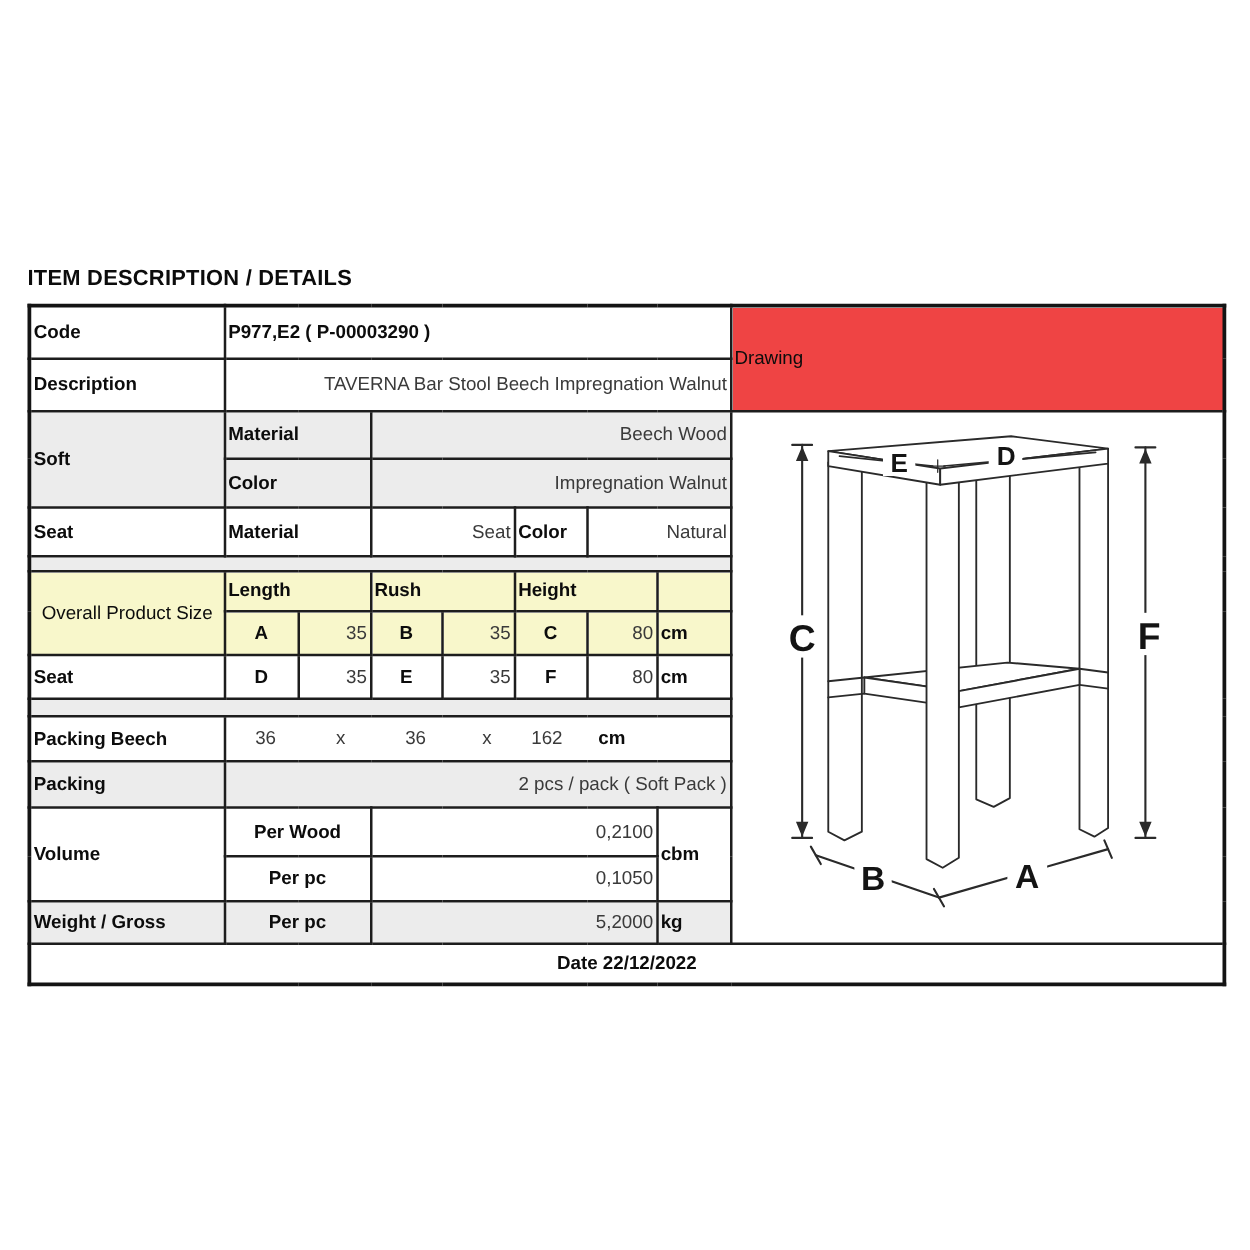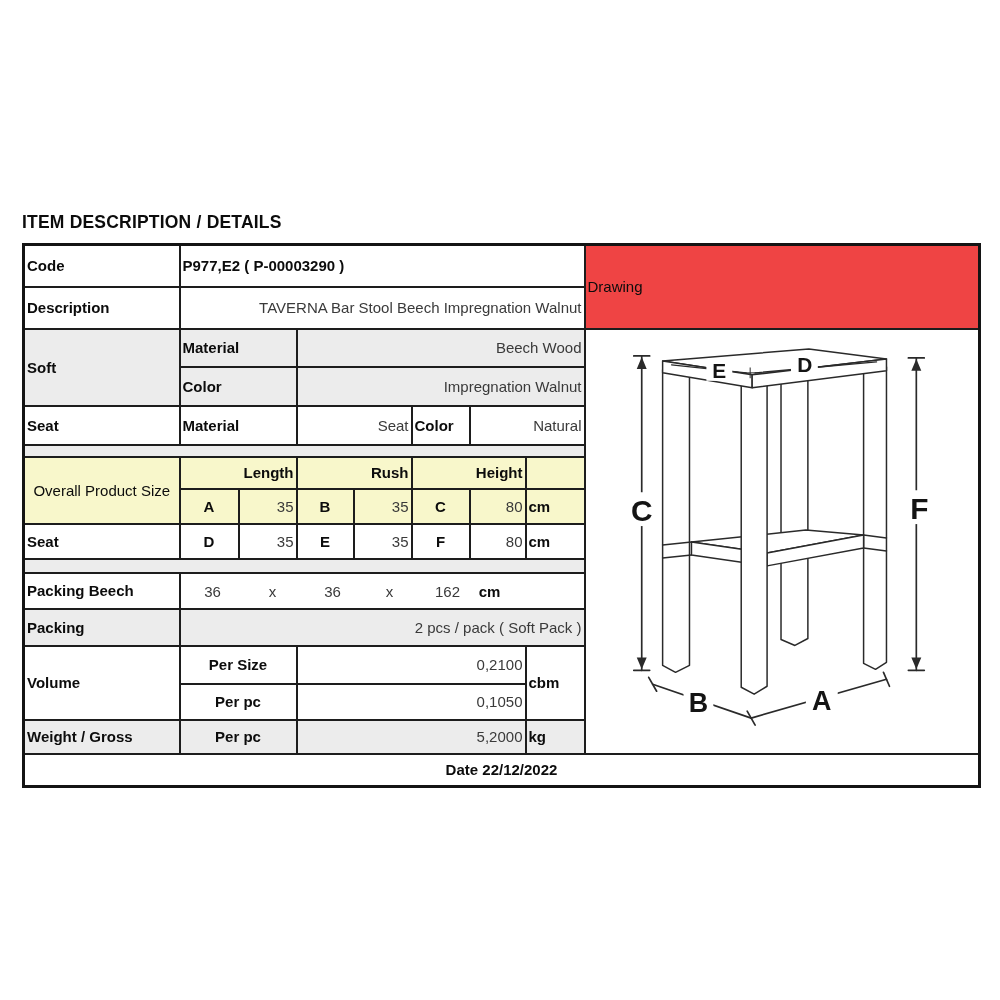--- a/index.html
+++ b/index.html
@@ -21,21 +21,21 @@
     border-collapse:collapse;table-layout:fixed;
     border:3px solid #141414;
     font-size:15px;color:#0c0c0c;
   }
   table.spec td{border:2px solid var(--line);padding:0 2px;overflow:hidden;}
   td.lbl{font-weight:bold;text-align:left;padding-left:7px;margin-top:28px;}
   td.keyc{font-weight:bold;text-align:center;}
   td.val{text-align:right;color:var(--valcol);font-weight:normal;}
   td.valb{text-align:left;font-weight:bold;color:#0c0c0c;}
   td.unit{font-weight:bold;text-align:left;padding-left:6px;}
-  td.hdr{font-weight:bold;text-align:right;margin-left:35px;}
+  td.hdr{font-weight:bold;text-align:left;margin-left:35px;}
   td.center2{font-weight:normal;text-align:center;line-height:19px;}
   td.gray{background:var(--band_gray);}
   td.yellow{background:var(--band_yellow);}
   td.sep{background:var(--band_gray);padding:0;}
   td.datecell{font-weight:bold;text-align:center;padding-left:28px;margin-top:48px;}
   td.drawhdr{font-weight:normal;background:#ef4444;}
   td.drawcell{background:#fff;padding:0;vertical-align:top;}
   .psizewrap{position:relative;width:100%;height:100%;padding-left:20px;}
   .psizewrap span{
     position:absolute;top:50%;transform:translate(-50%,-50%);
@@ -220,34 +220,34 @@
     </tr>
 
     <tr style="height:36px">
       <td class="lbl">Packing Beech</td>
       <td colspan="7">
         <div class="psizewrap">
           <span style="left:30px">36</span>
           <span style="left:90px">x</span>
           <span style="left:150px">36</span>
           <span style="left:207px">x</span>
-          <span style="left:265px">162</span>
+          <span style="left:255px">162</span>
           <span style="left:307px" class="u">cm</span>
         </div>
       </td>
     </tr>
 
     <tr style="height:37px">
       <td class="lbl gray">Packing</td>
       <td class="val gray" colspan="7">2 pcs / pack ( Soft Pack )</td>
     </tr>
 
     <tr style="height:37px">
       <td class="lbl" rowspan="2">Volume</td>
-      <td class="keyc" colspan="2">Per Size</td>
+      <td class="keyc" colspan="2">Per Wood</td>
       <td class="val" colspan="4">0,2100</td>
       <td class="unit" rowspan="2">cbm</td>
     </tr>
 
     <tr style="height:36px">
       <td class="keyc" colspan="2">Per pc</td>
       <td class="val" colspan="4">0,1050</td>
     </tr>
 
     <tr style="height:34px">

